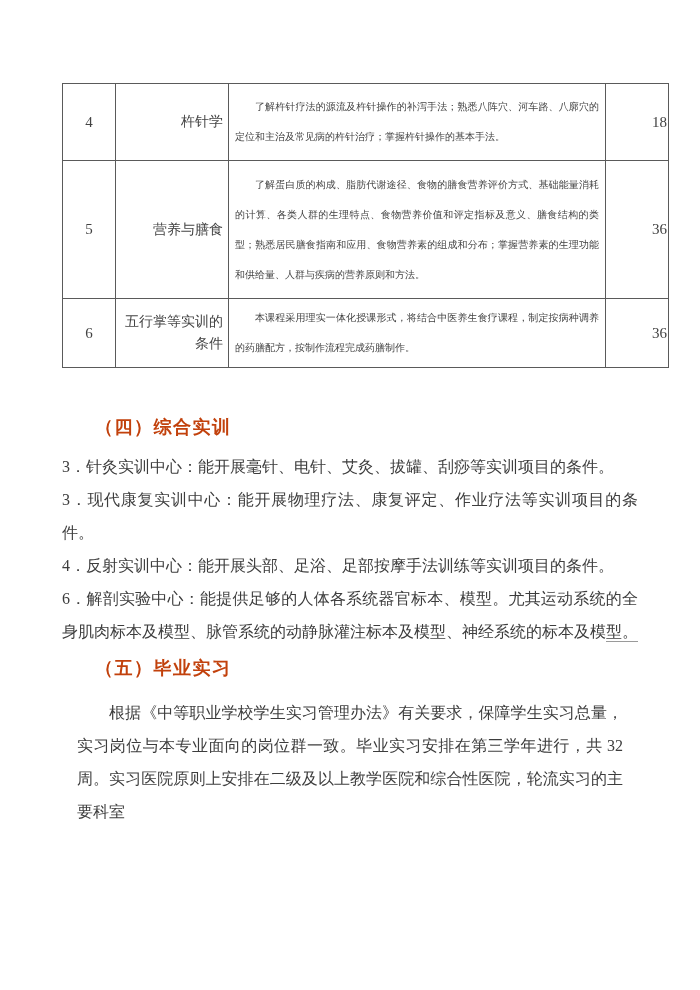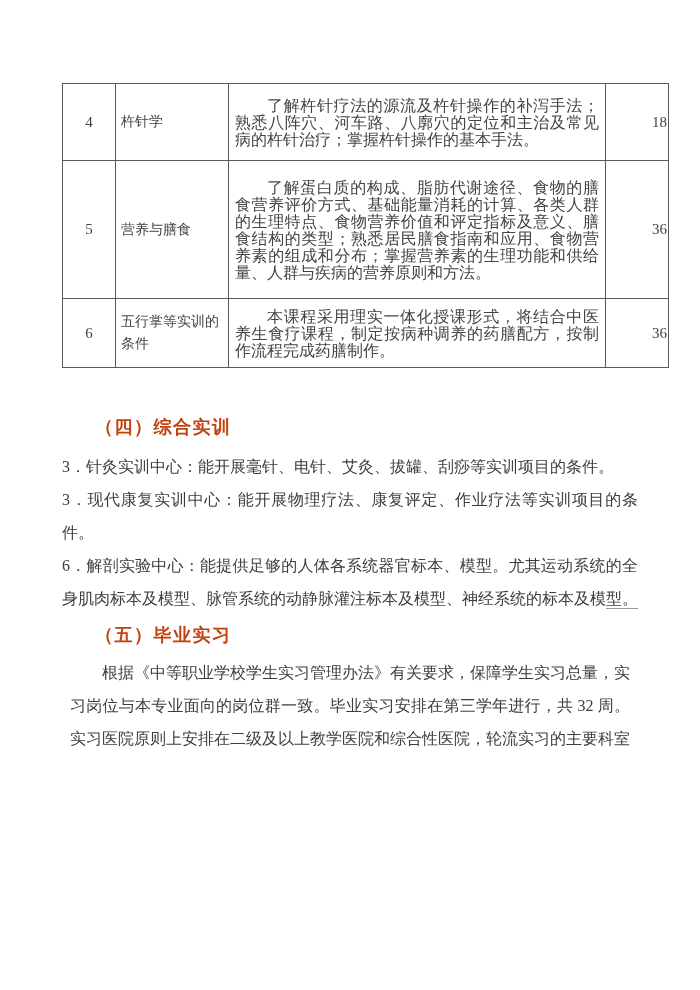--- a/index.html
+++ b/index.html
@@ -33,31 +33,31 @@
     vertical-align: middle;
     color: #434343;
   }
   td.c-num {
     width: 50px;
     text-align: center;
     font-size: 15px;
   }
   td.c-name {
     width: 102px;
-    text-align: left;
+    text-align: right;
     font-size: 14px;
     line-height: 22px;
     padding: 0 5px;
   }
   td.c-desc {
     width: 364px;
     text-align: justify;
     text-indent: 2em;
-    font-size: 16px;
-    line-height: 17px;
+    font-size: 10px;
+    line-height: 30px;
     padding: 2px 6px;
   }
   td.c-hours {
     width: 60px;
     text-align: right;
     font-size: 15px;
   }
   tr.r1 td { height: 72px; }
   tr.r2 td { height: 133px; }
   tr.r3 td { height: 64px; }
@@ -74,21 +74,21 @@
     margin-top: 7px;
     margin-bottom: 7px;
   }
   .item {
     font-size: 16px;
     line-height: 33px;
     text-align: justify;
     color: #3d3d3d;
   }
   .para {
-    margin: 8px;
+    margin: 15px;
     font-size: 16px;
     line-height: 33px;
     text-align: justify;
     text-indent: 2em;
     color: #3d3d3d;
   }
   .u-tail {
     text-decoration: underline;
     text-decoration-color: #9a9a9a;
     text-decoration-thickness: 1px;
@@ -121,20 +121,21 @@
           <td class="c-desc">本课程采用理实一体化授课形式，将结合中医养生食疗课程，制定按病种调养的药膳配方，按制作流程完成药膳制作。</td>
           <td class="c-hours">36</td>
         </tr>
       </tbody>
     </table>
 
     <div class="sec-heading">（四）综合实训</div>
 
     <div class="item">3．针灸实训中心：能开展毫针、电针、艾灸、拔罐、刮痧等实训项目的条件。</div>
     <div class="item">3．现代康复实训中心：能开展物理疗法、康复评定、作业疗法等实训项目的条件。</div>
+    <div class="item">4．反射实训中心：能开展头部、足浴、足部按摩手法训练等实训项目的条件。</div>
     <div class="item"><span>6．解剖实验中心：能提供足够的人体各系统器官标本、模型。尤其运动系统的全身肌肉标本及模型、脉管系统的动静脉灌注标本及模型、神经系统的标本及模</span><span class="u-tail">型。</span></div>
 
     <div class="sec-heading second">（五）毕业实习</div>
 
     <p class="para">根据《中等职业学校学生实习管理办法》有关要求，保障学生实习总量，实习岗位与本专业面向的岗位群一致。毕业实习安排在第三学年进行，共 32 周。实习医院原则上安排在二级及以上教学医院和综合性医院，轮流实习的主要科室</p>
 
   </div>
 </div>
 
 </body></html>

